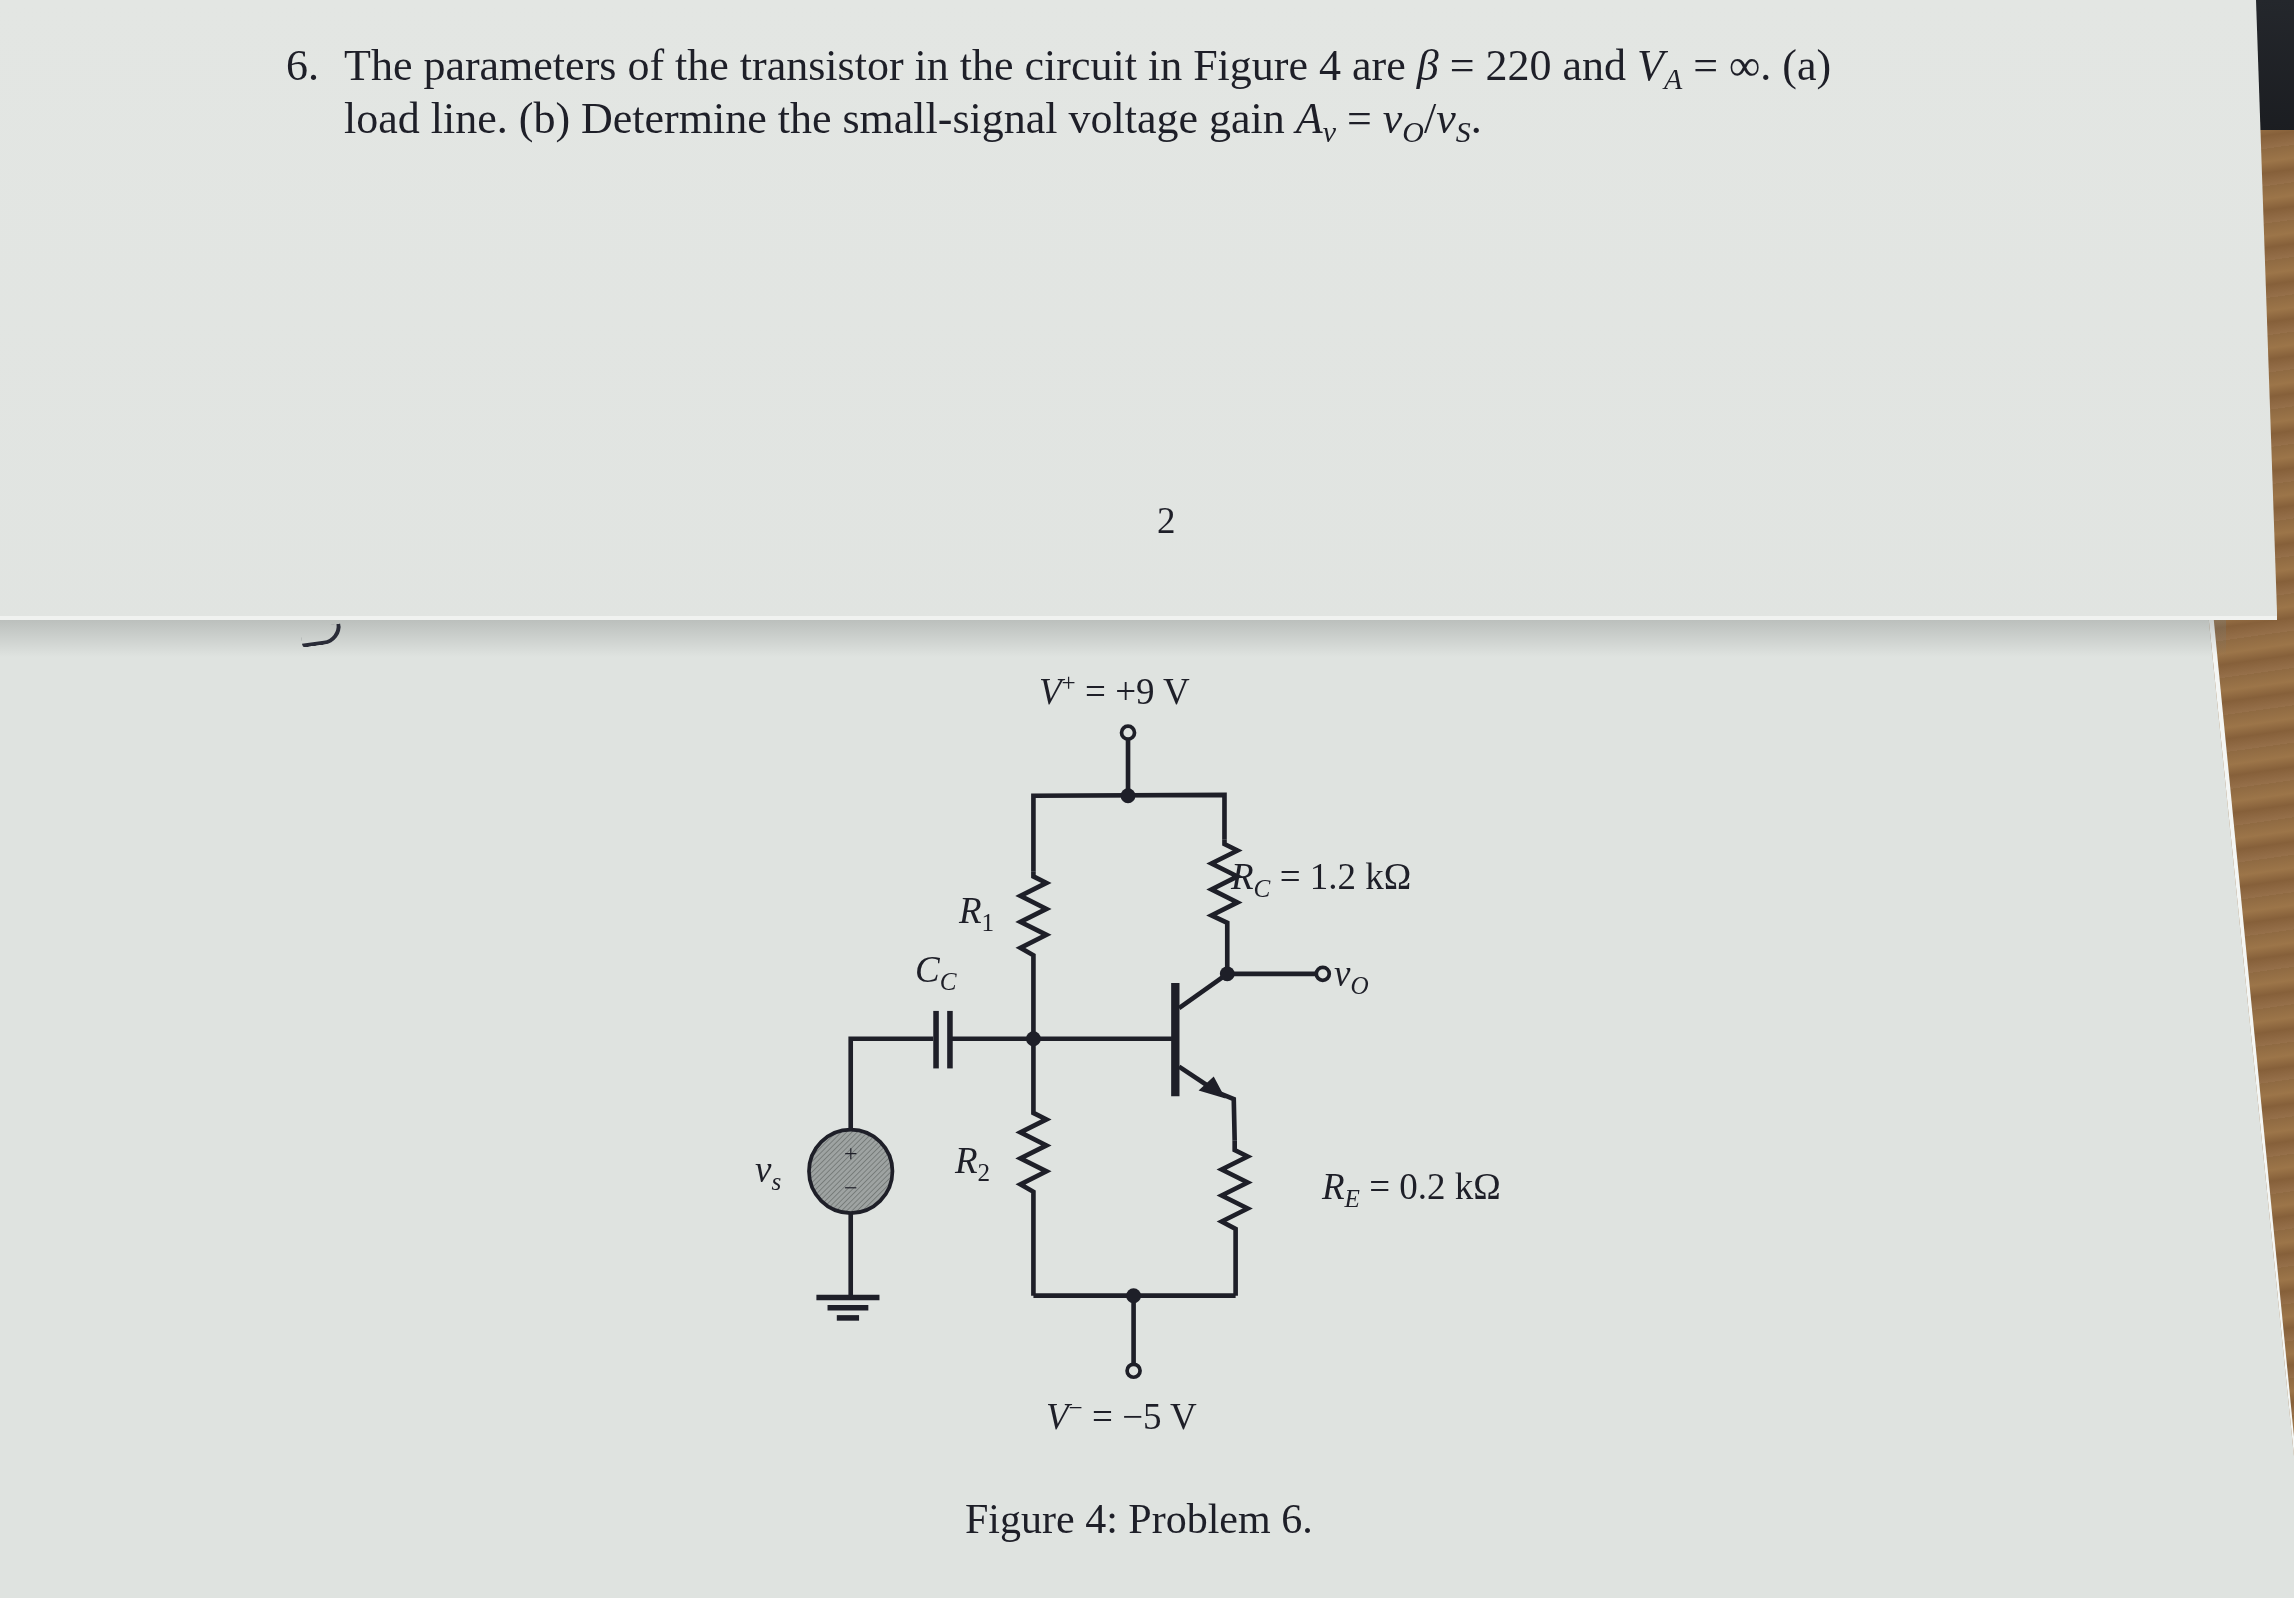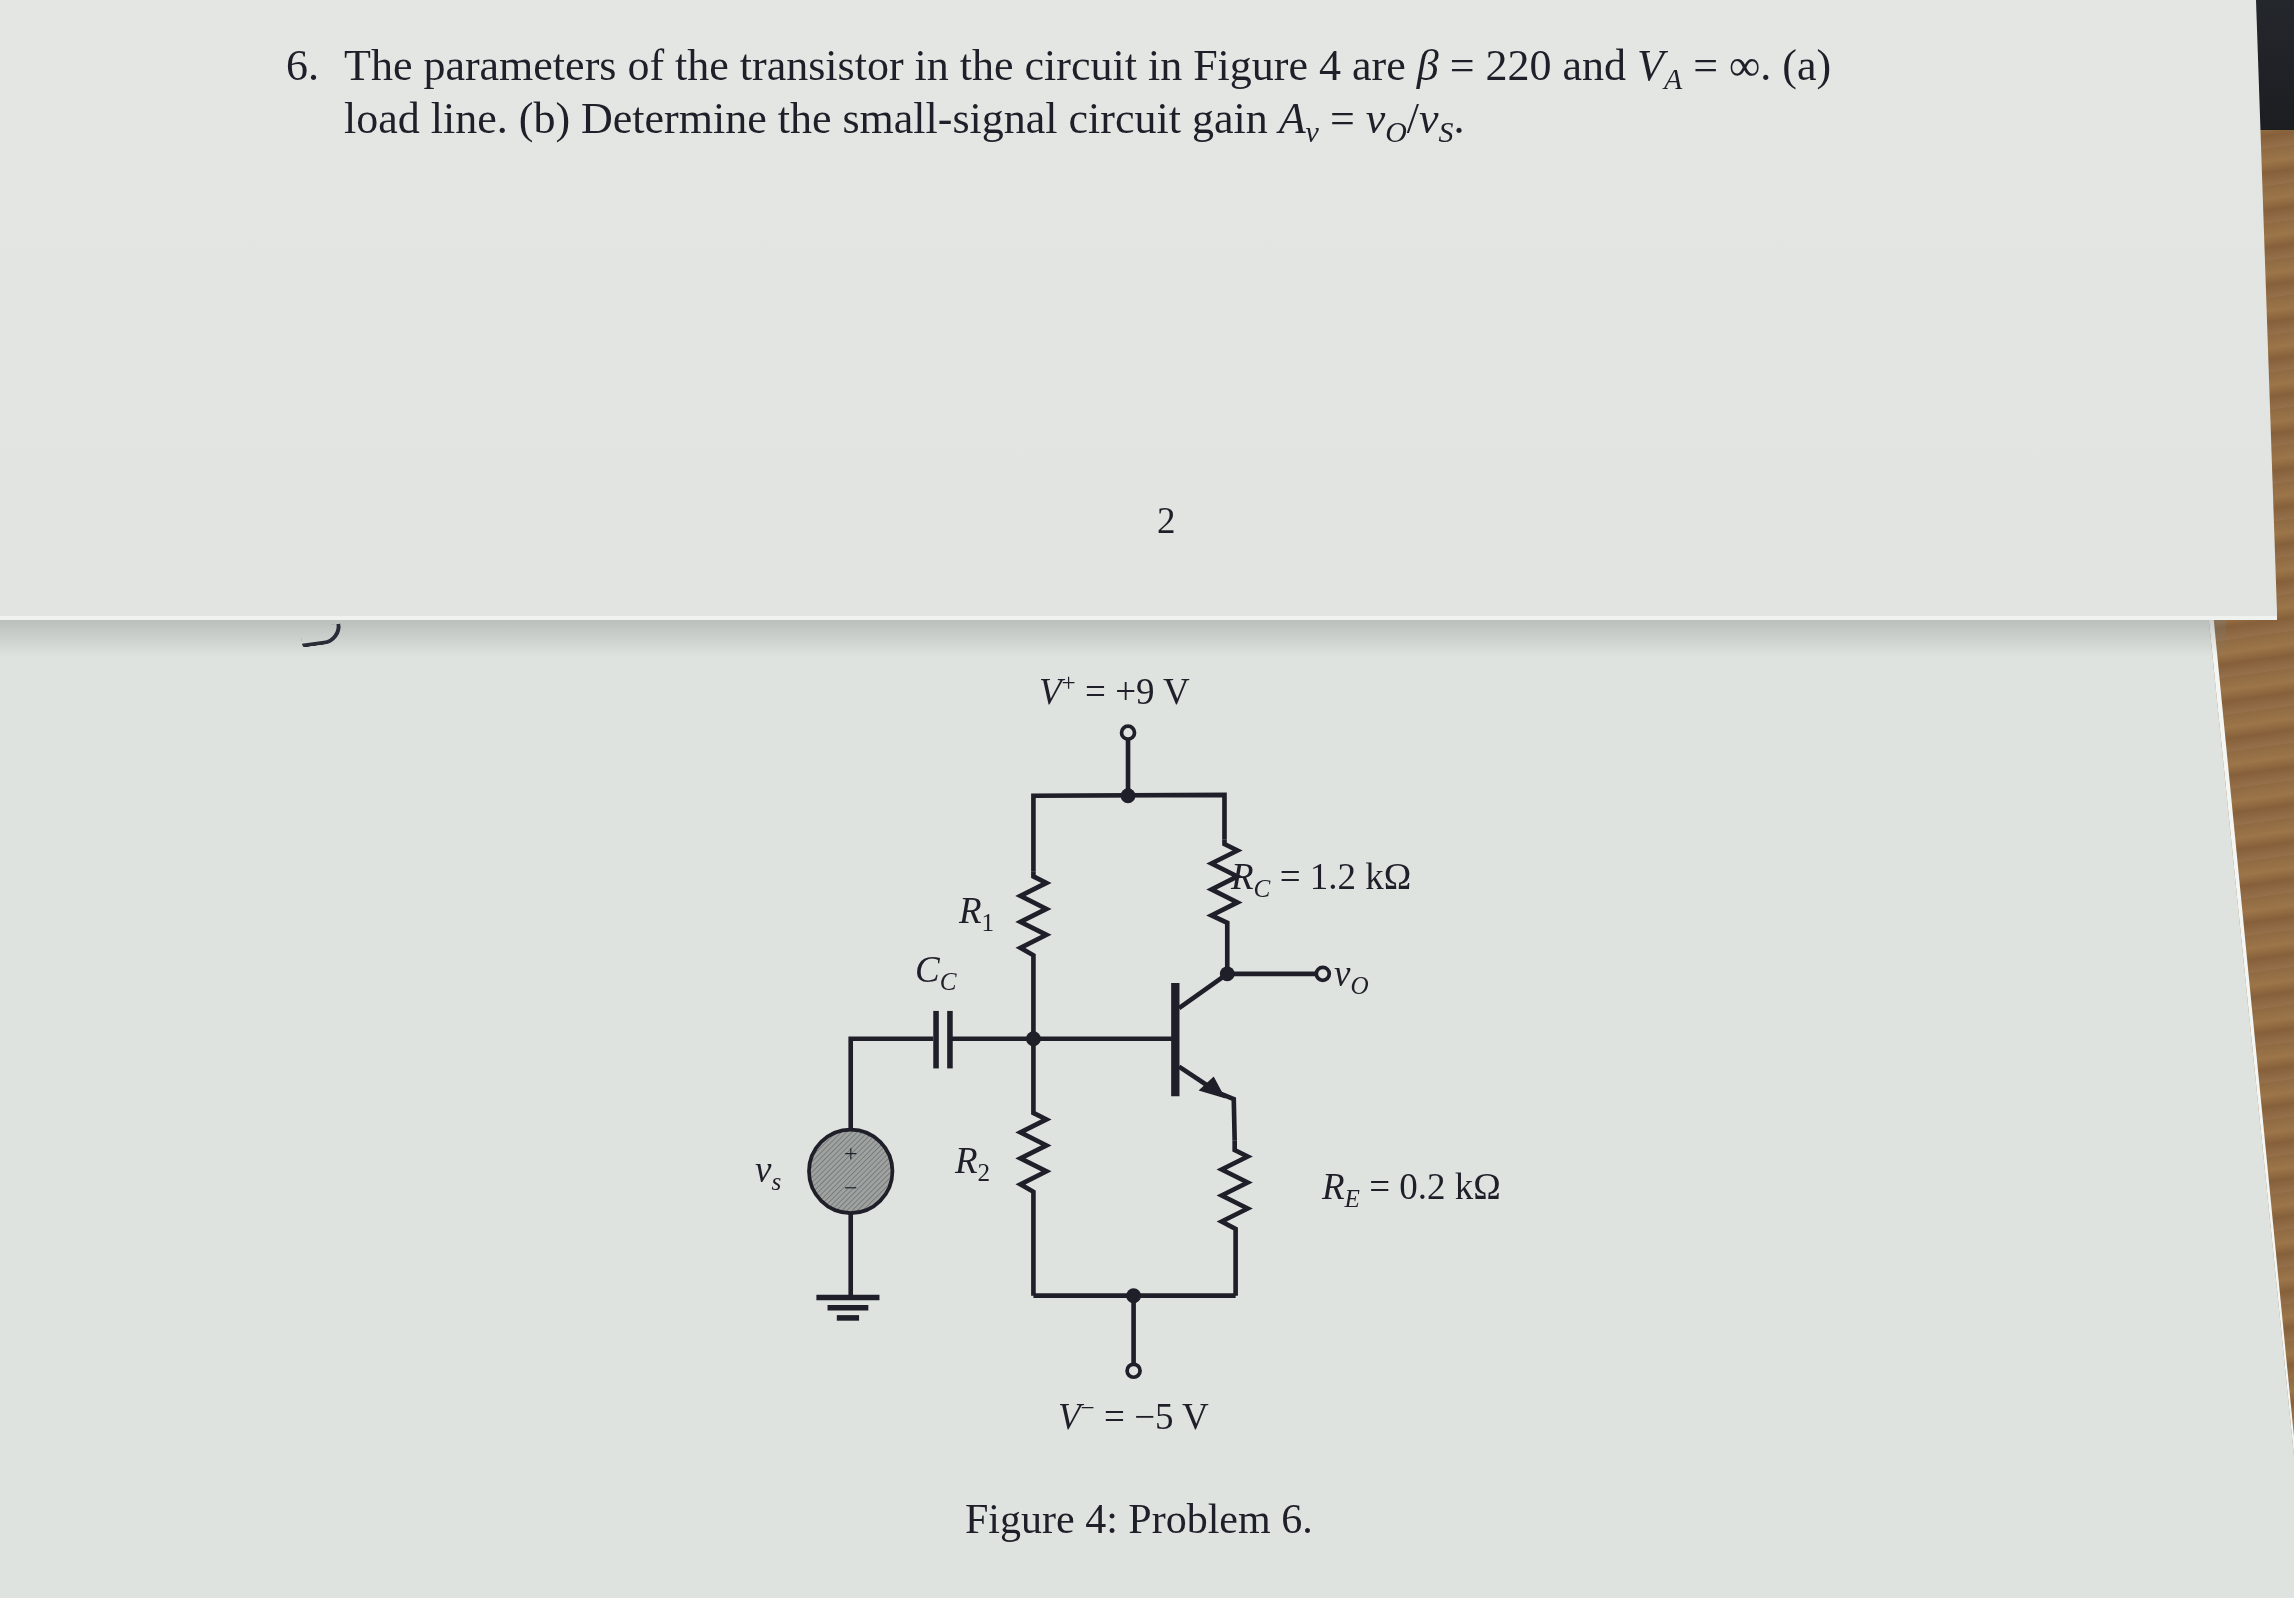--- a/index.html
+++ b/index.html
@@ -72,21 +72,21 @@
 <div class="paper-top"></div>
 <div class="paper-top-edge"></div>
 <div class="shadow-band"></div>
 <div class="pen-mark"></div>
 
 <div class="problem">
   <div class="line">
     <span class="num">6.</span><span>The parameters of the transistor in the circuit in Figure 4 are </span><span class="it">β</span><span> = 220 and </span><span class="it">V</span><sub class="it">A</sub><span> = ∞. (a)</span>
   </div>
   <div class="line indent">
-    <span>load line. (b) Determine the small-signal circuit gain </span><span class="it">A</span><sub class="it">v</sub><span> = </span><span class="it">v</span><sub class="it">O</sub><span>/</span><span class="it">v</span><sub class="it">S</sub><span>.</span>
+    <span>load line. (b) Determine the small-signal voltage gain </span><span class="it">A</span><sub class="it">v</sub><span> = </span><span class="it">v</span><sub class="it">O</sub><span>/</span><span class="it">v</span><sub class="it">S</sub><span>.</span>
   </div>
 </div>
 
 <div class="page-num">2</div>
 
 <svg class="circuit" width="2295" height="1598" viewBox="0 0 2474 1723">
   <defs>
     <pattern id="hatch" width="4" height="4" patternUnits="userSpaceOnUse" patternTransform="rotate(45)">
       <rect width="4" height="4" fill="#9ea3a2"></rect>
       <line x1="0" y1="0" x2="0" y2="4" stroke="#6c716f" stroke-width="1.6"></line>
@@ -160,16 +160,16 @@
 <div class="lbl" style="left:915px; top:948px;"><span class="it">C</span><sub class="it">C</sub></div>
 
 <div class="lbl" style="left:1334px; top:952px;"><span class="it">v</span><sub class="it">O</sub></div>
 
 <div class="lbl" style="left:755px; top:1148px;"><span class="it">v</span><sub class="it">s</sub></div>
 
 <div class="lbl" style="left:955px; top:1139px;font-family:Liberation Serif, serif;"><span class="it">R</span><sub>2</sub></div>
 
 <div class="lbl" style="left:1322px; top:1165px;text-align:center;"><span class="it">R</span><sub class="it">E</sub><span> = 0.2 kΩ</span></div>
 
-<div class="lbl" style="left:1046px; top:1395px;margin-left:12px;"><span class="it">V</span><sup>−</sup><span> = −5 V</span></div>
+<div class="lbl" style="left:1046px; top:1395px;"><span class="it">V</span><sup>−</sup><span> = −5 V</span></div>
 
 <div class="caption">Figure 4: Problem 6.</div>
 
 
 </body></html>

